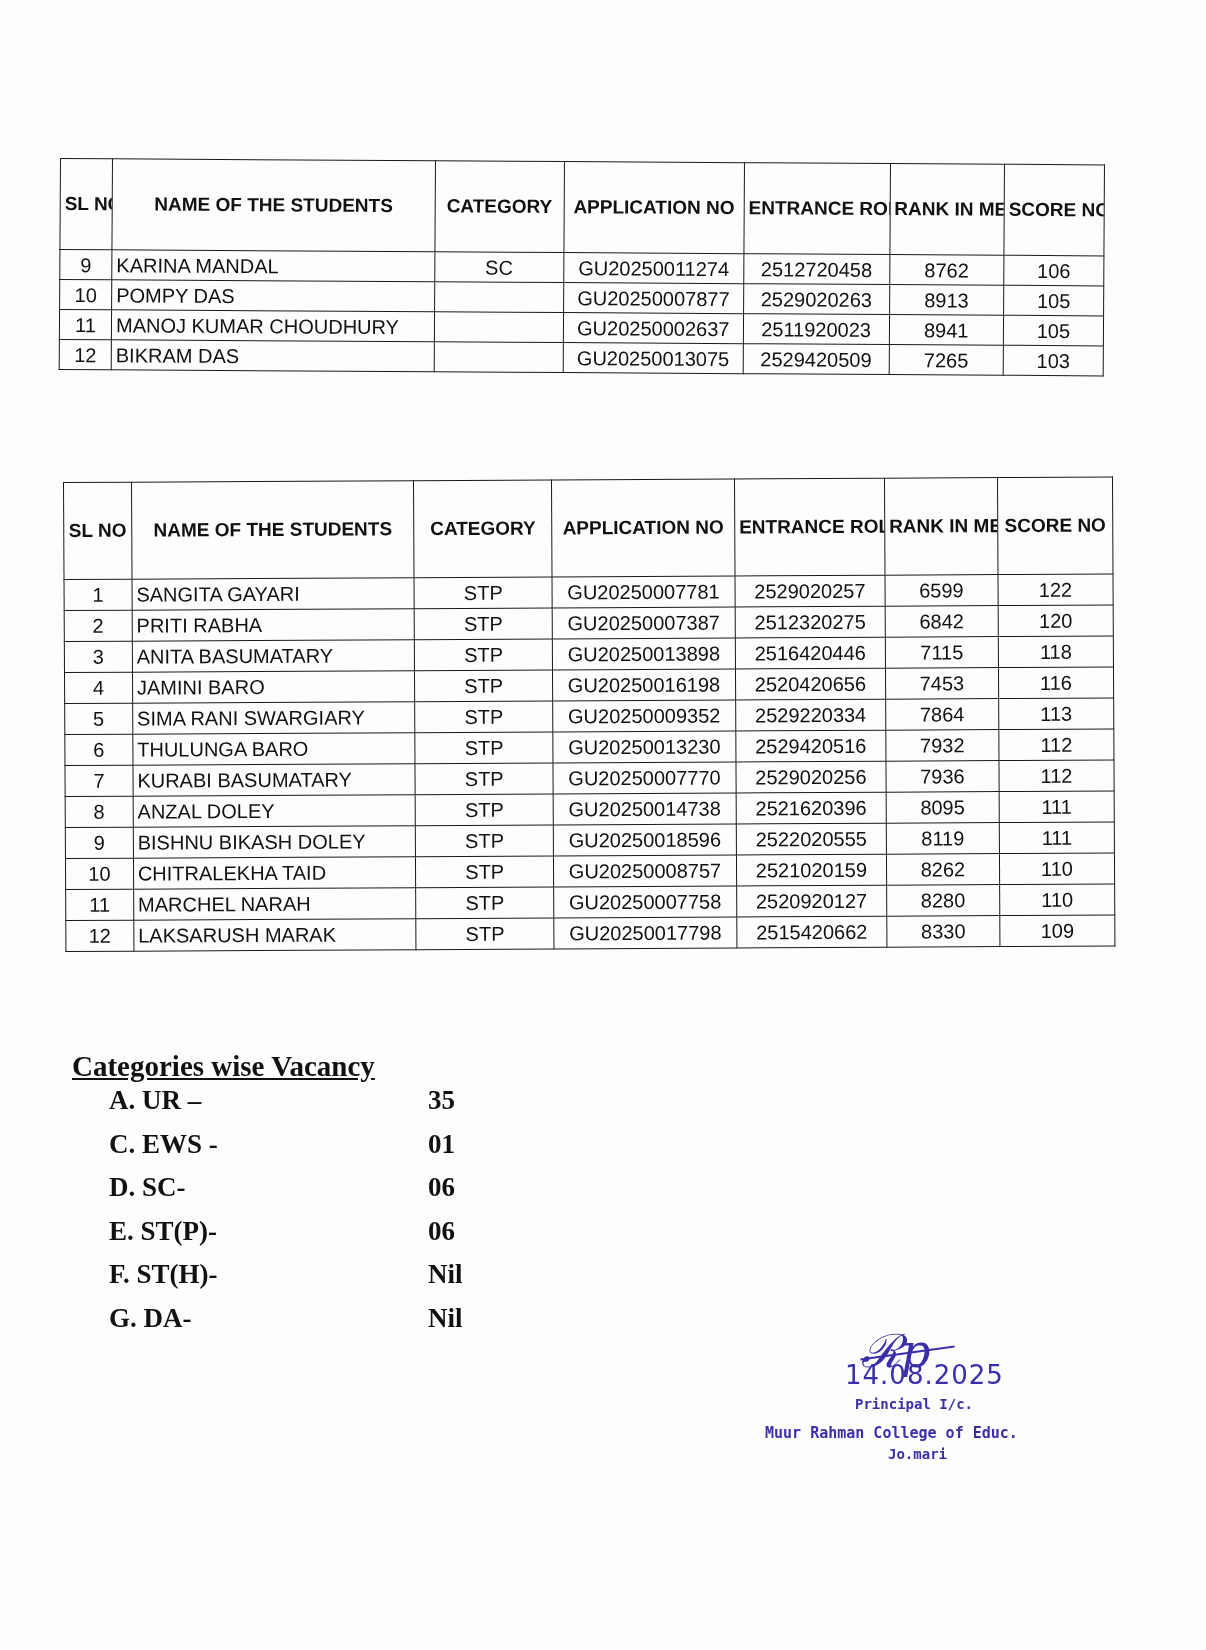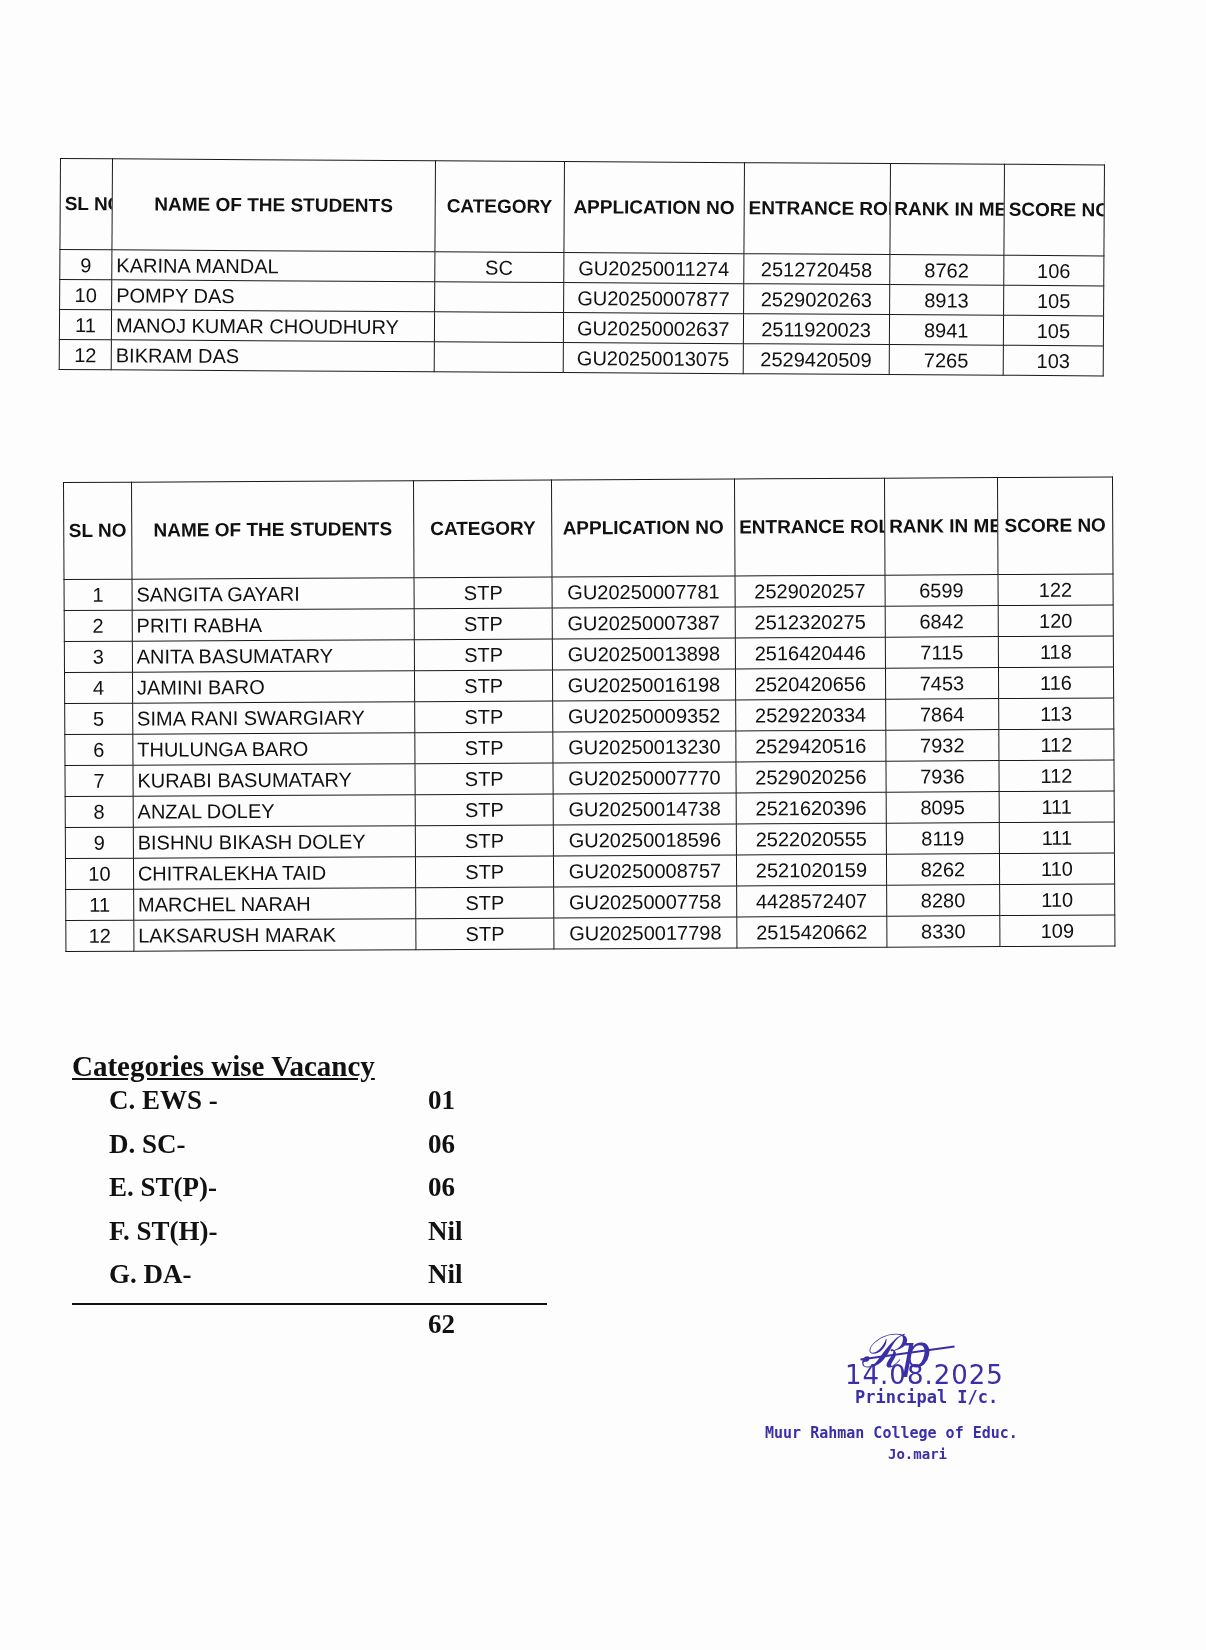--- a/index.html
+++ b/index.html
@@ -31,21 +31,21 @@
     }
     .vrow { position: relative; height: 43.5px; font-size: 27px; }
     .vrow .lbl { position: absolute; left: 37px; top: 0; }
     .vrow .val { position: absolute; left: 356px; top: 0; }
     .vline { position: absolute; left: 0; top: 0; width: 475px; border-top: 2px solid #111; }
     .total { position: absolute; left: 356px; top: 6px; font-size: 27px; }
     .sig { position: absolute; left: 760px; top: 1318px; color: #3a2fa8; width: 300px; }
     .sig .mark { position: absolute; left: 101px; top: 0; font-size: 46px; font-style: italic; font-family: "DejaVu Serif", serif; }
     .sig .stroke { position: absolute; left: 100px; top: 34px; width: 95px; border-top: 2px solid #3a2fa8; transform: rotate(-8deg); }
     .sig .date { position: absolute; left: 85px; top: 42px; font-size: 26px; font-family: "DejaVu Sans", sans-serif; letter-spacing: 1px; text-align: center; }
-    .sig .role { position: absolute; left: 95px; top: 69px; font-size: 17px; font-weight: bold; font-family: "DejaVu Sans Mono", monospace; }
+    .sig .role { position: absolute; left: 95px; top: 78px; font-size: 14px; font-weight: bold; font-family: "DejaVu Sans Mono", monospace; }
     .sig .college { position: absolute; left: 5px; top: 106px; font-size: 15px; font-weight: bold; font-family: "DejaVu Sans Mono", monospace; white-space: nowrap; text-align: center; }
     .sig .place { position: absolute; left: 128px; top: 128px; font-size: 14px; font-weight: bold; font-family: "DejaVu Sans Mono", monospace; }
   </style>
 </head>
 <body>
 
 <div class="page">
 
   <table class="grid" id="t1">
     <colgroup>
@@ -219,64 +219,64 @@
           <td class="c">GU20250008757</td>
           <td class="c">2521020159</td>
           <td class="c">8262</td>
           <td class="c">110</td>
         </tr>
         <tr>
           <td class="c">11</td>
           <td class="l">MARCHEL NARAH</td>
           <td class="c">STP</td>
           <td class="c">GU20250007758</td>
-          <td class="c">4428572407</td>
+          <td class="c">2520920127</td>
           <td class="c">8280</td>
           <td class="c">110</td>
         </tr>
         <tr>
           <td class="c">12</td>
           <td class="l">LAKSARUSH MARAK</td>
           <td class="c">STP</td>
           <td class="c">GU20250017798</td>
           <td class="c">2515420662</td>
           <td class="c">8330</td>
           <td class="c">109</td>
         </tr>
       </tbody>
   </table>
 
   <div class="vacancy">
     <h2>Categories wise Vacancy</h2>
     <div id="vac-list">
         <div class="vrow">
+          <span class="lbl">A. UR –</span>
+          <span class="val">35</span>
+        </div>
+        <div class="vrow">
           <span class="lbl">C. EWS -</span>
           <span class="val">01</span>
         </div>
         <div class="vrow">
           <span class="lbl">D. SC-</span>
           <span class="val">06</span>
         </div>
         <div class="vrow">
           <span class="lbl">E. ST(P)-</span>
           <span class="val">06</span>
         </div>
         <div class="vrow">
           <span class="lbl">F. ST(H)-</span>
           <span class="val">Nil</span>
         </div>
         <div class="vrow">
           <span class="lbl">G. DA-</span>
           <span class="val">Nil</span>
         </div>
       </div>
-    <div style="position:relative;height:50px;">
-      <div class="vline"></div>
-      <div class="total">62</div>
-    </div>
   </div>
 
   <div class="sig">
     <div class="mark">ℛp</div>
     <div class="stroke"></div>
     <div class="date">14.08.2025</div>
     <div class="role">Principal I/c.</div>
     <div class="college">Muur Rahman College of Educ.</div>
     <div class="place">Jo.mari</div>
   </div>

